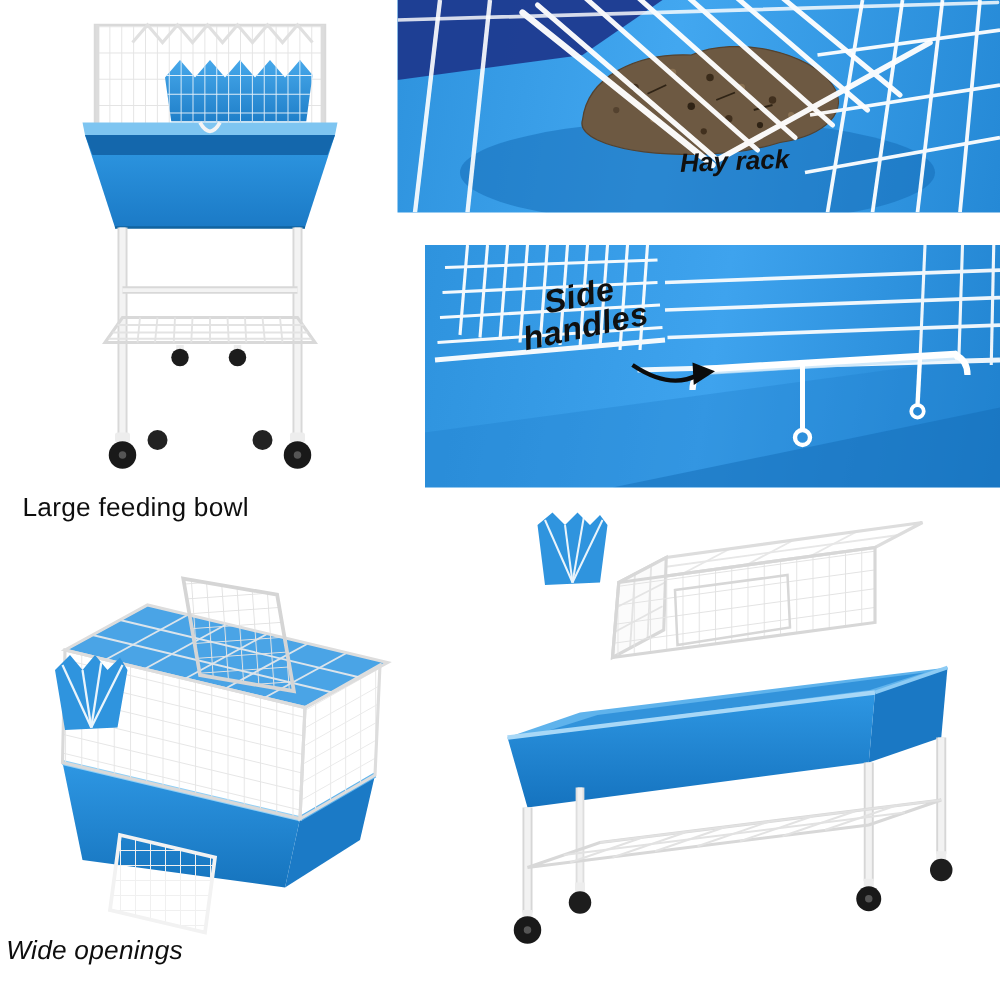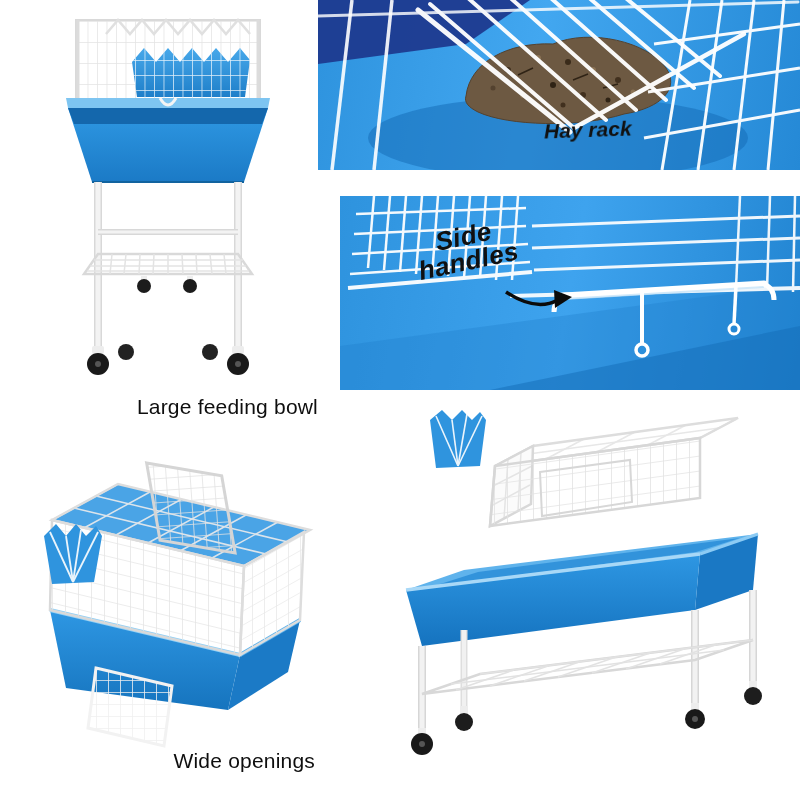--- a/index.html
+++ b/index.html
@@ -5,21 +5,21 @@
   html,body{margin:0;padding:0;background:#ffffff;}
   .stage{position:relative;width:800px;height:800px;background:#ffffff;overflow:hidden;
          font-family:"Liberation Sans",sans-serif;}
   .fig{position:absolute;}
   .photo{position:absolute;overflow:hidden;}
   #photo-hay{left:318px;top:0;width:482px;height:170px;
              background:linear-gradient(100deg,#2e93de,#42a7f0 45%,#2589d6);}
   #photo-handles{left:340px;top:196px;width:460px;height:194px;
              background:linear-gradient(100deg,#2e93de,#3ea3ee 50%,#2184d1);}
   .photo svg{position:absolute;left:0;top:0;}
-  .caption{position:absolute;text-align:right;color:#0e0e0e;
+  .caption{position:absolute;text-align:left;color:#0e0e0e;
            font:500 21px/1.25 "Liberation Sans",sans-serif;letter-spacing:.2px;}
   .photo-label{position:absolute;color:#101010;font-style:italic;font-weight:600;}
   #hay-label{left:226px;top:118px;font-size:21px;transform:rotate(-2deg);}
   #handles-label{left:58px;top:28px;width:136px;text-align:center;font-size:26px;
                  line-height:.95;transform:rotate(-12deg);letter-spacing:.5px;}
   svg{display:block;}
 </style>
 </head>
 <body>
 
@@ -282,21 +282,21 @@
         <line x1="73" y1="142" x2="98" y2="92"></line>
       </g>
     </g>
 
     <g>
       <polygon points="96,228 172,246 164,306 88,288" fill="url(#pd-gridw)"></polygon>
       <polygon points="96,228 172,246 164,306 88,288" fill="none" stroke="#f2f2f2" stroke-width="3"></polygon>
     </g>
   </svg>
 
-  <div class="caption" style="left:5px;top:748px;width:310px;">Wide openings</div>
+  <div class="caption" style="left:5px;top:748px;width:310px;font-style:italic;">Wide openings</div>
 
   <svg class="fig" style="left:390px;top:408px;" width="410" height="358" viewBox="0 0 410 358">
     <defs>
       <pattern id="pe-skew" width="13" height="15" patternUnits="userSpaceOnUse" patternTransform="skewY(-7.8)">
         <path d="M0 0V15M0 0H13" stroke="#e3e3e3" stroke-width="1.6" fill="none"></path>
       </pattern>
       <linearGradient id="pe-tray" x1="0" y1="0" x2="0" y2="1">
         <stop offset="0" stop-color="#2e97e3"></stop>
           <stop offset="1" stop-color="#1573bf"></stop>
       </linearGradient>

